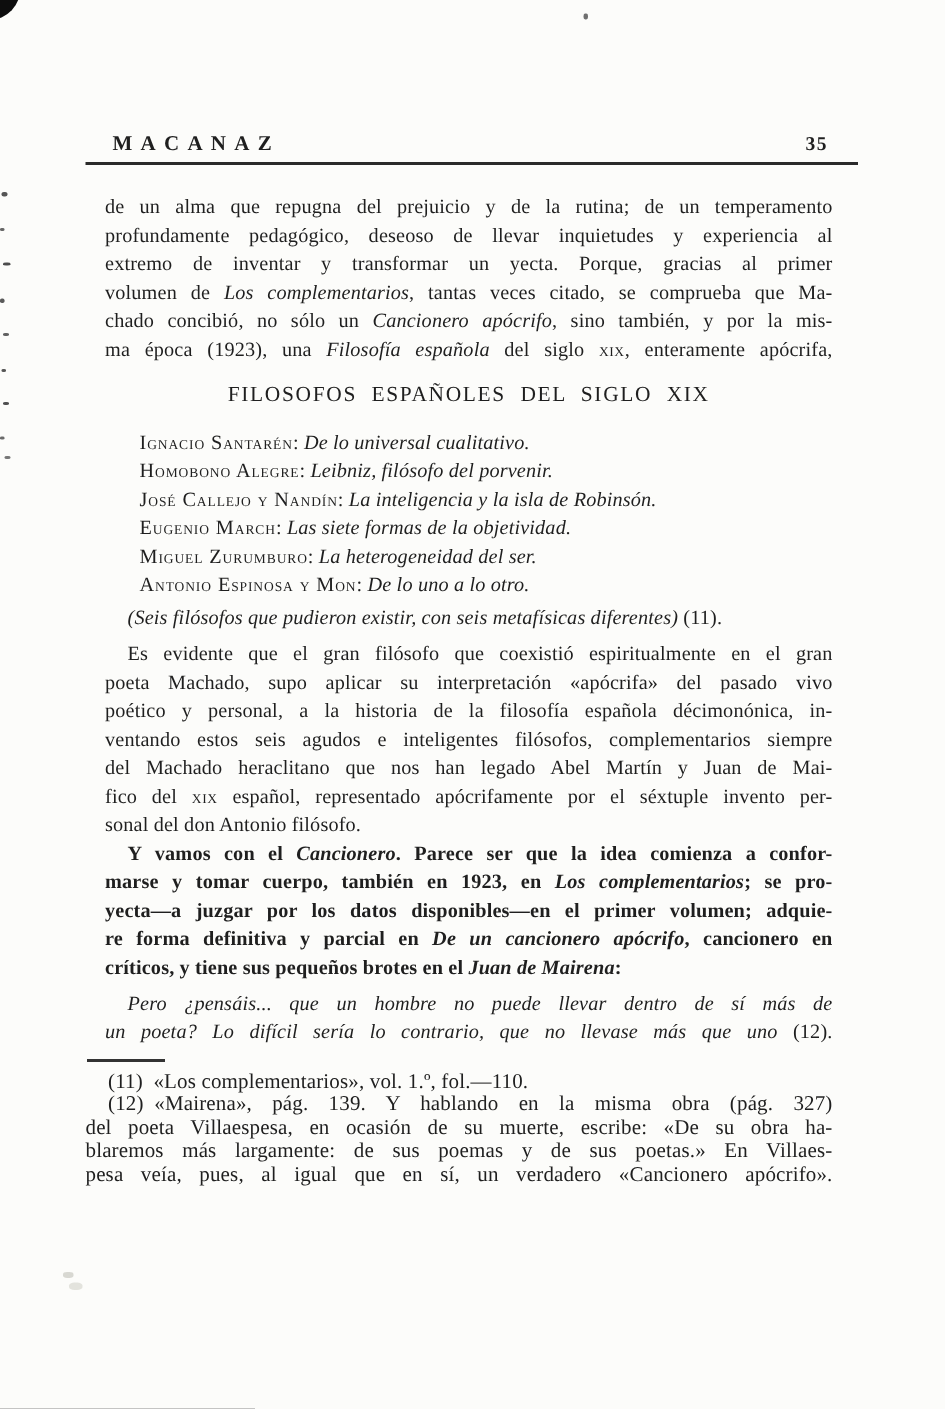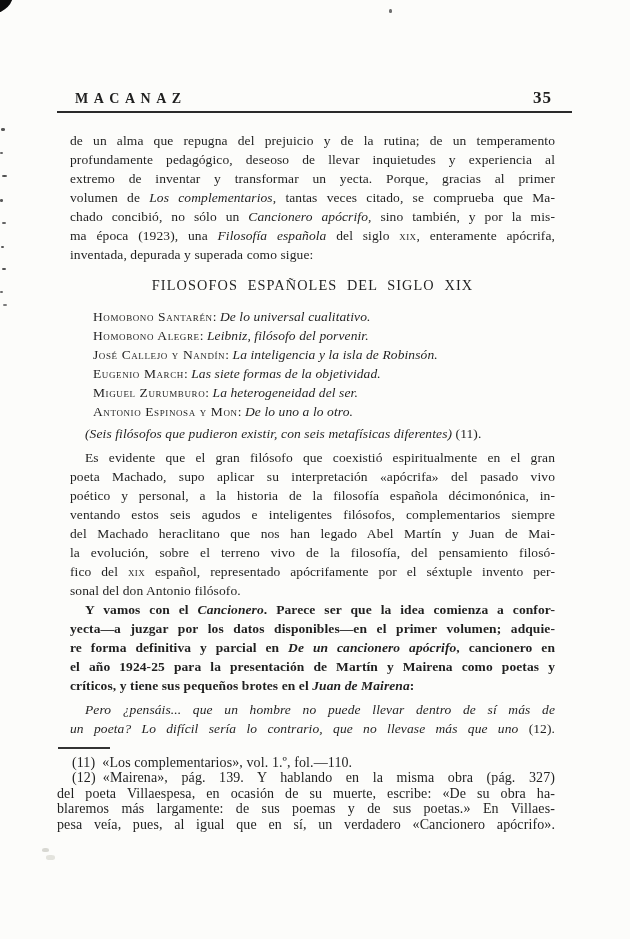--- a/index.html
+++ b/index.html
@@ -7,21 +7,21 @@
     position:relative;
     width:630px;height:939px;
     background:#fcfcfa;
     overflow:hidden;
     font-family:"Liberation Serif","DejaVu Serif",serif;
     color:#1f1f1f;
   }
   .content{position:absolute;left:57px;top:88px;width:515px;}
   .hdr{display:flex;justify-content:space-between;align-items:baseline;padding:0 20px 0 18px;}
   .hdr-title{font-size:14px;font-weight:bold;letter-spacing:5.5px;}
-  .hdr-num{font-size:17px;font-weight:bold;letter-spacing:1px;}
+  .hdr-num{font-size:13px;font-weight:bold;letter-spacing:1px;}
   .rule{border-top:2.3px solid #2a2a2a;margin-top:3px;}
 
   .bodycol{margin:18px 17px 0 13px;}
   .para{font-size:13.5px;line-height:19px;letter-spacing:0.1px;}
   .ln{text-align:justify;text-align-last:justify;}
   .para .lnlast{text-align-last:left;}
   .jall .lnlast{text-align-last:justify;}
   .noj .ln{text-align:left;text-align-last:left;}
   .find .ln:first-child{text-indent:15px;}
 
@@ -74,54 +74,52 @@
     <div class="rule"></div>
 
     <div class="bodycol">
       <div class="para">
           <div class="ln"><span class="seg r">de un alma que repugna del prejuicio y de la rutina; de un temperamento</span></div>
           <div class="ln"><span class="seg r">profundamente pedagógico, deseoso de llevar inquietudes y experiencia al</span></div>
           <div class="ln"><span class="seg r">extremo de inventar y transformar un yecta. Porque, gracias al primer</span></div>
           <div class="ln"><span class="seg r">volumen de </span><span class="seg i">Los complementarios</span><span class="seg r">, tantas veces citado, se comprueba que Ma-</span></div>
           <div class="ln"><span class="seg r">chado concibió, no sólo un </span><span class="seg i">Cancionero apócrifo</span><span class="seg r">, sino también, y por la mis-</span></div>
           <div class="ln"><span class="seg r">ma época (1923), una </span><span class="seg i">Filosofía española</span><span class="seg r"> del siglo </span><span class="seg c">xix</span><span class="seg r">, enteramente apócrifa,</span></div>
-          <div class="ln lnlast"><span class="seg r">inventada, depurada y superada como sigue:</span></div>
         </div>
 
       <div class="section-heading">FILOSOFOS ESPAÑOLES DEL SIGLO XIX</div>
 
       <div class="para phil-list noj">
-          <div class="ln"><span class="seg n">Homobono Santarén</span><span class="seg r">: </span><span class="seg i">De lo universal cualitativo.</span></div>
+          <div class="ln"><span class="seg n">Ignacio Santarén</span><span class="seg r">: </span><span class="seg i">De lo universal cualitativo.</span></div>
           <div class="ln"><span class="seg n">Homobono Alegre</span><span class="seg r">: </span><span class="seg i">Leibniz, filósofo del porvenir.</span></div>
           <div class="ln"><span class="seg n">José Callejo y Nandín</span><span class="seg r">: </span><span class="seg i">La inteligencia y la isla de Robinsón.</span></div>
           <div class="ln"><span class="seg n">Eugenio March</span><span class="seg r">: </span><span class="seg i">Las siete formas de la objetividad.</span></div>
           <div class="ln"><span class="seg n">Miguel Zurumburo</span><span class="seg r">: </span><span class="seg i">La heterogeneidad del ser.</span></div>
           <div class="ln lnlast"><span class="seg n">Antonio Espinosa y Mon</span><span class="seg r">: </span><span class="seg i">De lo uno a lo otro.</span></div>
         </div>
 
       <div class="para paren noj find">
           <div class="ln lnlast"><span class="seg i">(Seis filósofos que pudieron existir, con seis metafísicas diferentes)</span><span class="seg r"> (11).</span></div>
         </div>
 
       <div class="para p2 find">
           <div class="ln"><span class="seg r">Es evidente que el gran filósofo que coexistió espiritualmente en el gran</span></div>
           <div class="ln"><span class="seg r">poeta Machado, supo aplicar su interpretación «apócrifa» del pasado vivo</span></div>
           <div class="ln"><span class="seg r">poético y personal, a la historia de la filosofía española décimonónica, in-</span></div>
           <div class="ln"><span class="seg r">ventando estos seis agudos e inteligentes filósofos, complementarios siempre</span></div>
           <div class="ln"><span class="seg r">del Machado heraclitano que nos han legado Abel Martín y Juan de Mai-</span></div>
-          <div class="ln"><span class="seg r">la evolución, sobre el terreno vivo de la filosofía, del pensamiento filosó-</span></div>
           <div class="ln"><span class="seg r">fico del </span><span class="seg c">xix</span><span class="seg r"> español, representado apócrifamente por el séxtuple invento per-</span></div>
           <div class="ln lnlast"><span class="seg r">sonal del don Antonio filósofo.</span></div>
         </div>
 
       <div class="para p3 find">
           <div class="ln"><span class="seg r">Y vamos con el </span><span class="seg i">Cancionero</span><span class="seg r">. Parece ser que la idea comienza a confor-</span></div>
+          <div class="ln"><span class="seg r">marse y tomar cuerpo, también en 1923, en </span><span class="seg i">Los complementarios</span><span class="seg r">; se pro-</span></div>
           <div class="ln"><span class="seg r">yecta—a juzgar por los datos disponibles—en el primer volumen; adquie-</span></div>
           <div class="ln"><span class="seg r">re forma definitiva y parcial en </span><span class="seg i">De un cancionero apócrifo</span><span class="seg r">, cancionero en</span></div>
-          <div class="ln"><span class="seg r">el año 1924-25 para la presentación de Martín y Mairena como poetas y</span></div>
           <div class="ln lnlast"><span class="seg r">críticos, y tiene sus pequeños brotes en el </span><span class="seg i">Juan de Mairena</span><span class="seg r">:</span></div>
         </div>
 
       <div class="para quote jall find">
           <div class="ln"><span class="seg i">Pero ¿pensáis... que un hombre no puede llevar dentro de sí más de</span></div>
           <div class="ln lnlast"><span class="seg i">un poeta? Lo difícil sería lo contrario, que no llevase más que uno</span><span class="seg r"> (12).</span></div>
         </div>
     </div>
 
     <div class="fnrule"></div>

